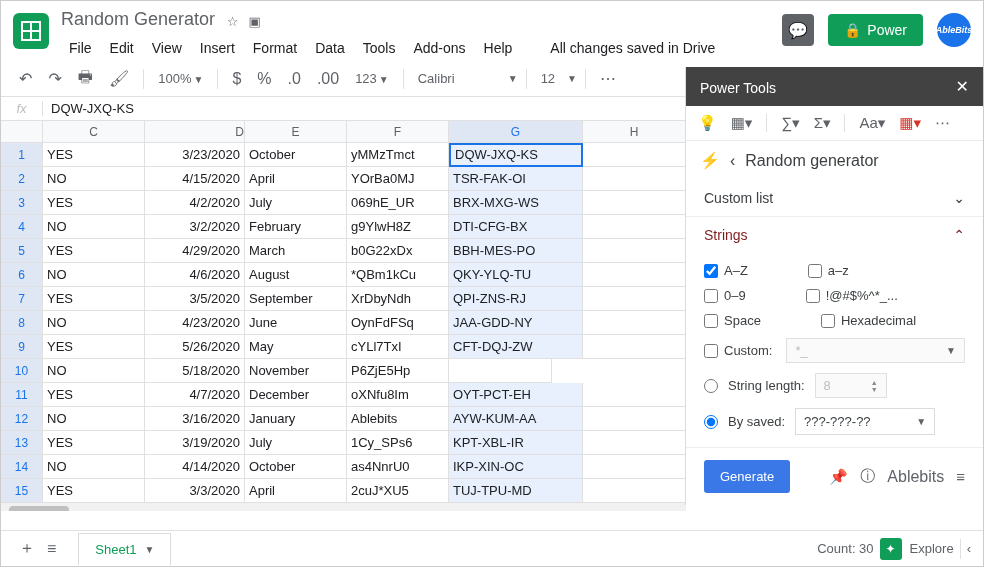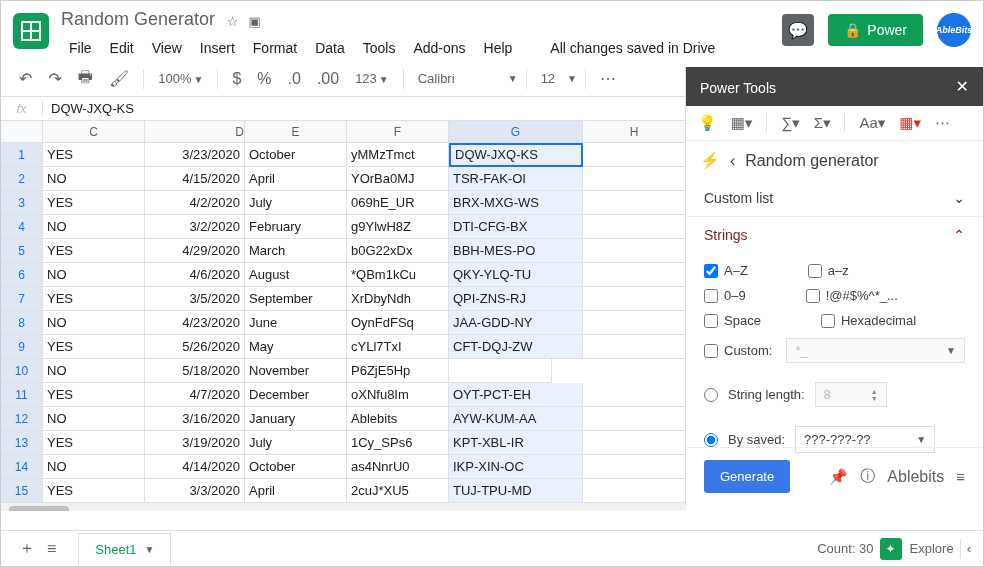--- a/index.html
+++ b/index.html
@@ -51,21 +51,21 @@
 .sp-back{display:flex;align-items:center;padding:10px 14px;gap:10px;font-size:16px;color:#3c4043}
 .sp-back .bolt{color:#5f6368}
 .sp-section{display:flex;justify-content:space-between;padding:10px 18px;font-size:14px;color:#3c4043;border-bottom:1px solid #eee;cursor:pointer}
 .sp-section.active{color:#7f1d1d;border-bottom:none}
 .sp-body{padding:10px 18px}
 .chk-row{display:flex;gap:60px;margin-bottom:10px}
 .chk{display:flex;align-items:center;gap:6px;font-size:13px;color:#3c4043}
 .chk input{width:14px;height:14px}
 .custom-row{display:flex;align-items:center;gap:14px;margin-top:8px}
 .custom-input{flex:1;border:1px solid #e0e0e0;padding:4px 8px;color:#bdbdbd;background:#fafafa;font-size:13px;display:flex;justify-content:space-between;align-items:center}
-.radio-row{display:flex;align-items:center;gap:10px;margin:19px 0;font-size:13px;color:#3c4043}
+.radio-row{display:flex;align-items:center;gap:10px;margin:10px 0;font-size:13px;color:#3c4043}
 .radio-row input[type=radio]{width:14px;height:14px}
 .num-input{border:1px solid #e0e0e0;padding:4px 8px;width:72px;color:#bdbdbd;background:#fafafa;display:flex;justify-content:space-between;align-items:center}
 .mask-input{border:1px solid #dadce0;padding:5px 8px;width:140px;display:flex;justify-content:space-between;align-items:center;font-size:13px}
 .sp-footer{position:absolute;bottom:0;left:0;right:0;padding:12px 18px;display:flex;align-items:center;justify-content:space-between;border-top:1px solid #eee}
 .gen-btn{background:#3b78e7;color:#fff;border:none;padding:9px 16px;border-radius:3px;font-size:13px;cursor:pointer}
 .footer-icons{display:flex;align-items:center;gap:12px;color:#5f6368;font-size:15px}
 .ablebits{font-size:16px;color:#5f6368}
 .bottom-bar{display:flex;align-items:center;height:36px;border-top:1px solid #e0e0e0;padding:0 12px;position:absolute;bottom:1px;left:1px;right:1px;background:#fff}
 .sheet-tab{background:#fff;border:1px solid #dadce0;border-bottom:none;padding:8px 16px;font-size:13px;color:#0f9d58;font-weight:500;display:flex;align-items:center;gap:6px;margin-left:16px}
 .bottom-right{margin-left:auto;display:flex;align-items:center;gap:6px;font-size:13px;color:#5f6368}

